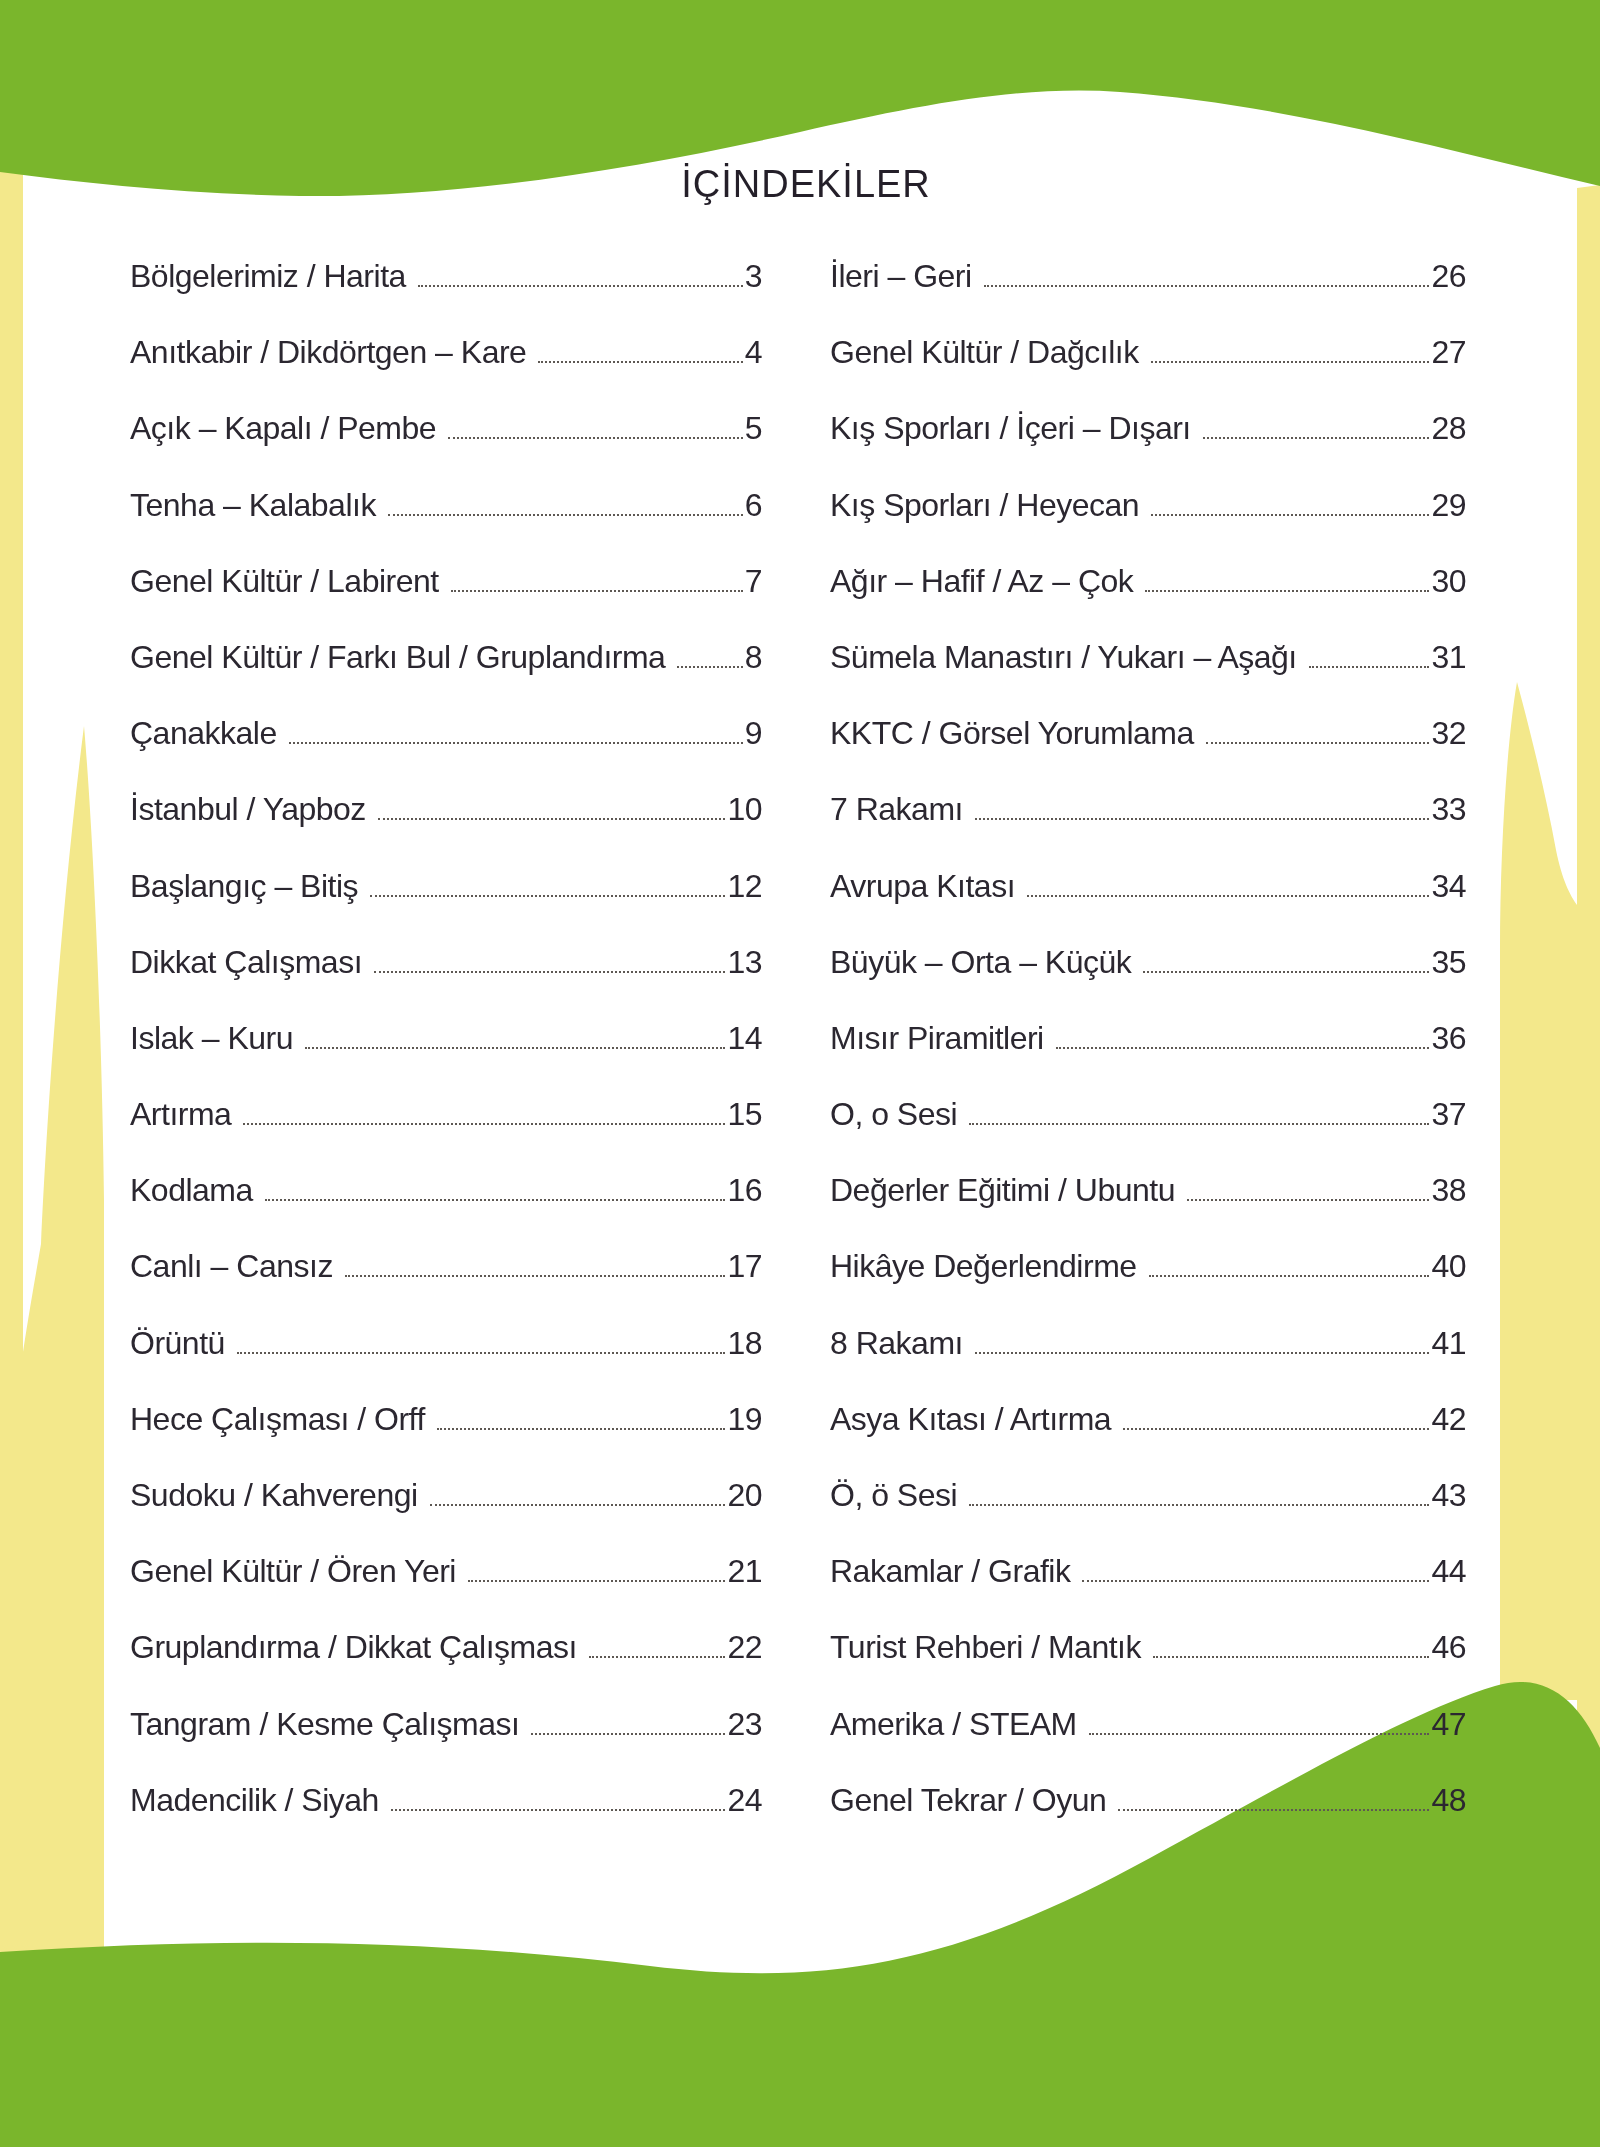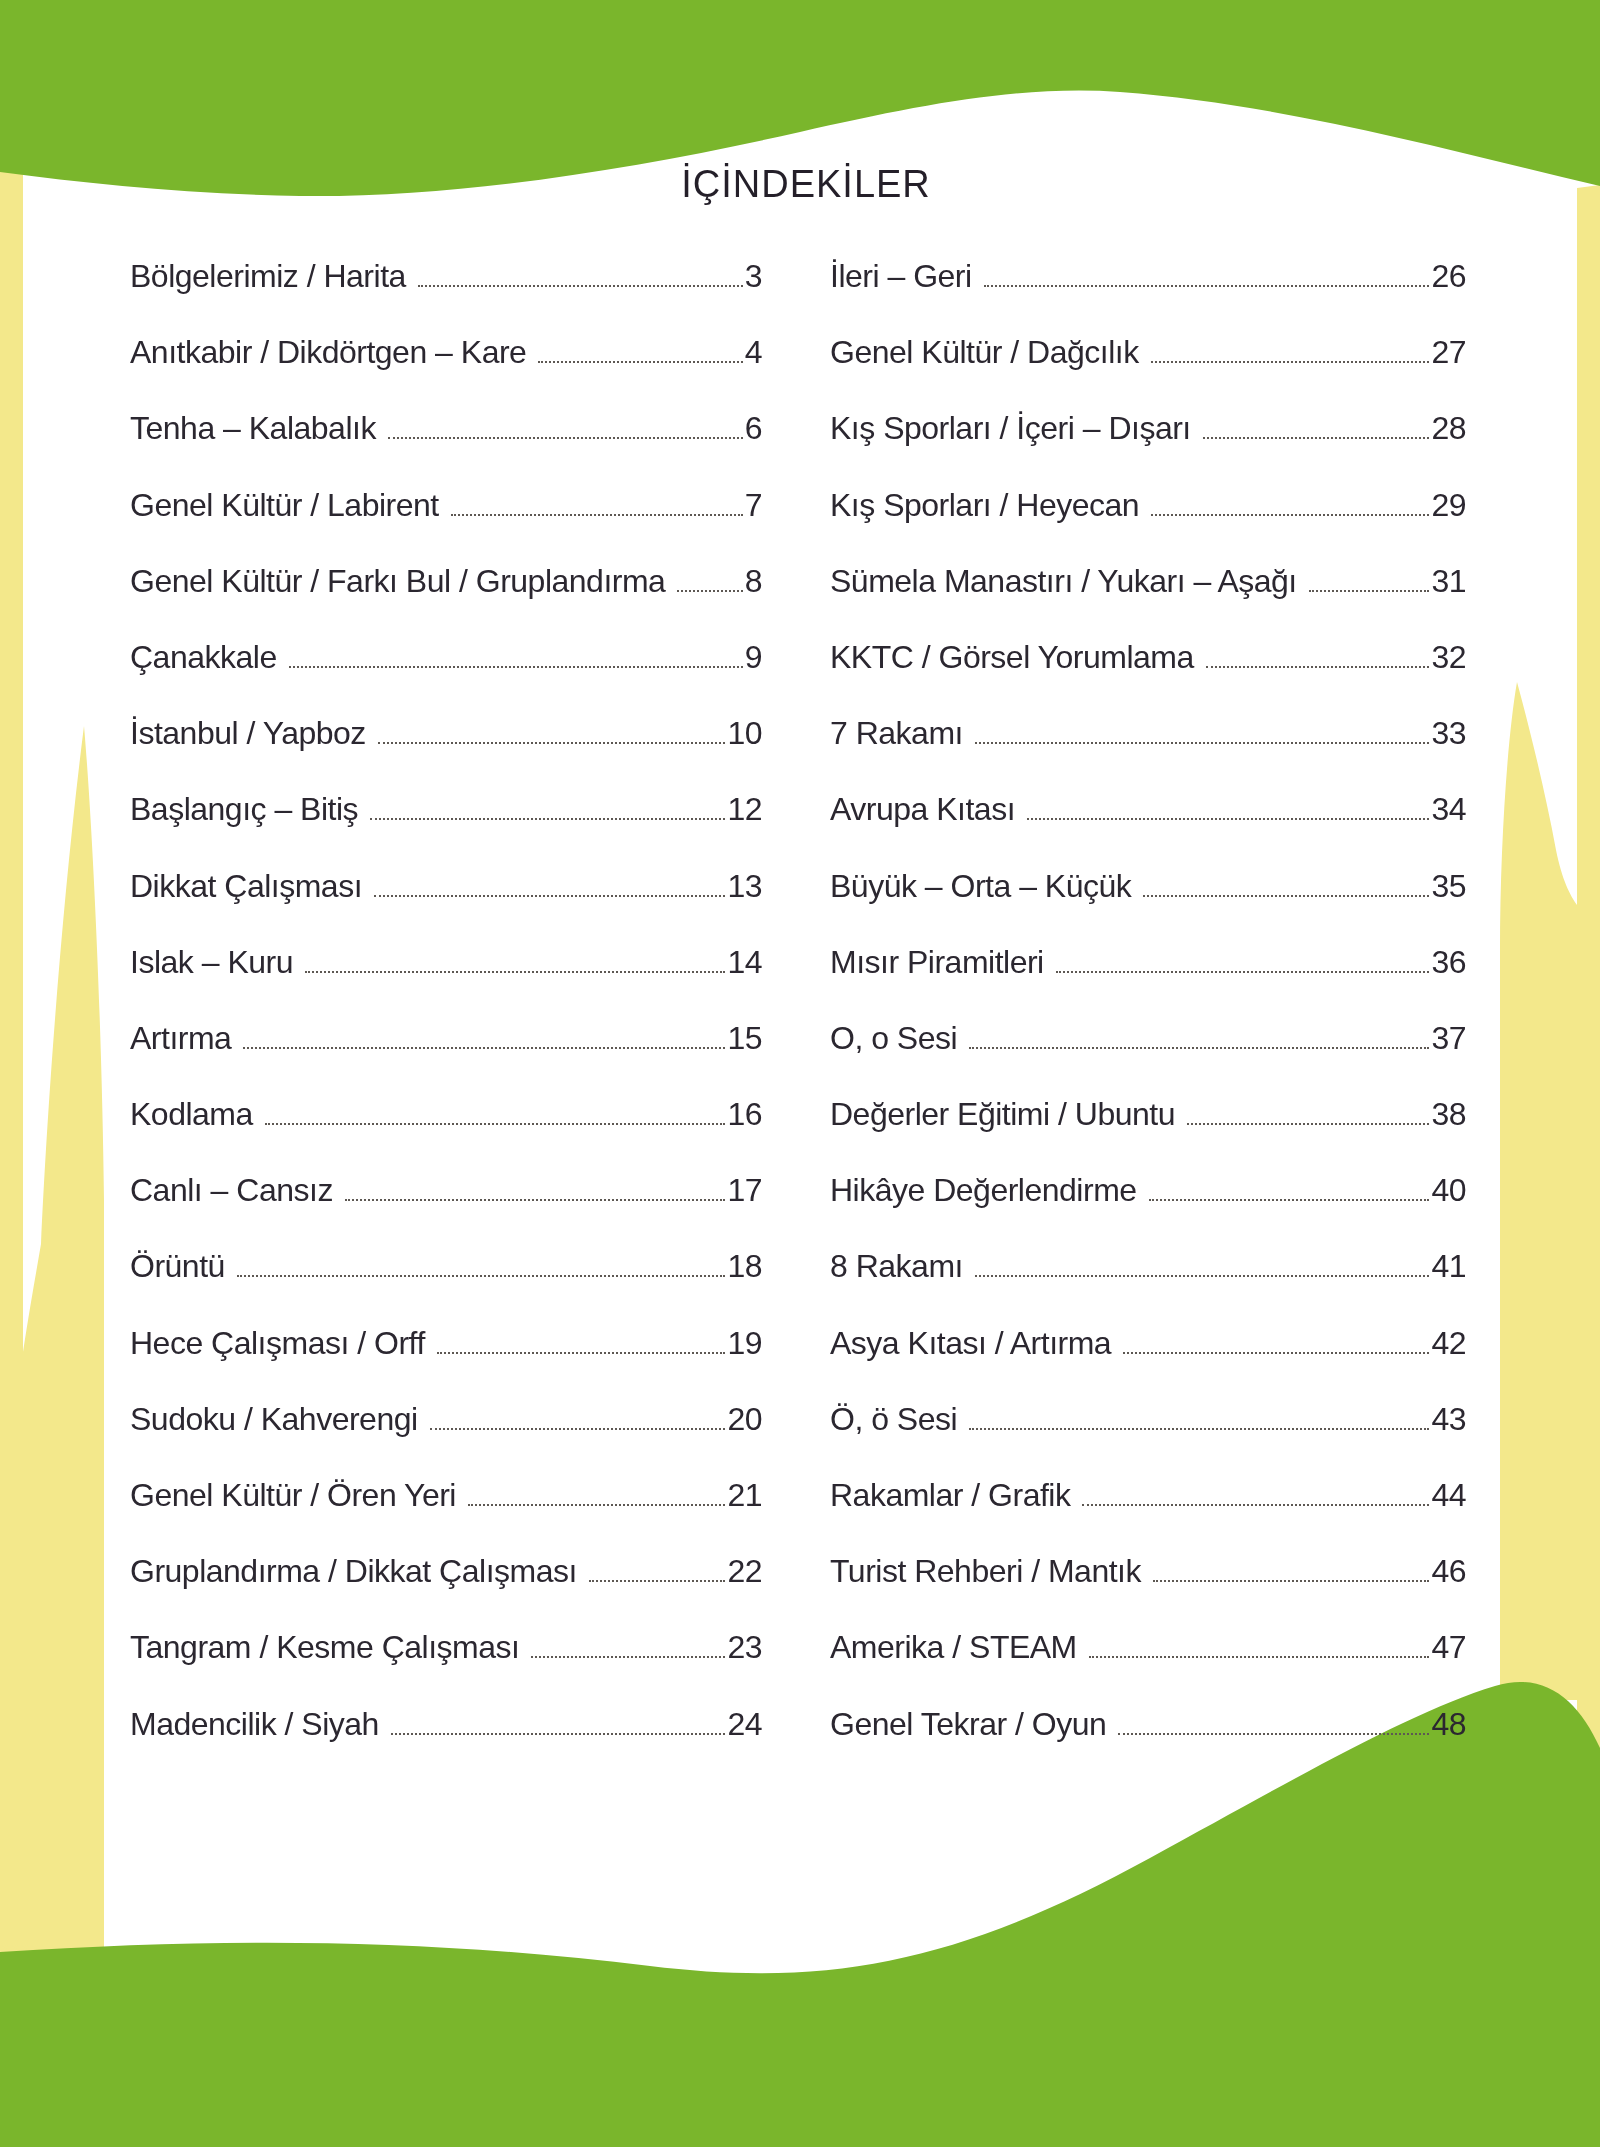--- a/index.html
+++ b/index.html
@@ -60,20 +60,25 @@
         <span class="leader"></span>
         <span class="pagenum">3</span>
       </div>
 
       <div class="row">
         <span class="label">Anıtkabir / Dikdörtgen – Kare</span>
         <span class="leader"></span>
         <span class="pagenum">4</span>
       </div>
 
+      <div class="row">
+        <span class="label">Açık – Kapalı / Pembe</span>
+        <span class="leader"></span>
+        <span class="pagenum">5</span>
+      </div>
 
       <div class="row">
         <span class="label">Tenha – Kalabalık</span>
         <span class="leader"></span>
         <span class="pagenum">6</span>
       </div>
 
       <div class="row">
         <span class="label">Genel Kültür / Labirent</span>
         <span class="leader"></span>
@@ -197,20 +202,25 @@
         <span class="leader"></span>
         <span class="pagenum">28</span>
       </div>
 
       <div class="row">
         <span class="label">Kış Sporları / Heyecan</span>
         <span class="leader"></span>
         <span class="pagenum">29</span>
       </div>
 
+      <div class="row">
+        <span class="label">Ağır – Hafif / Az – Çok</span>
+        <span class="leader"></span>
+        <span class="pagenum">30</span>
+      </div>
 
       <div class="row">
         <span class="label">Sümela Manastırı / Yukarı – Aşağı</span>
         <span class="leader"></span>
         <span class="pagenum">31</span>
       </div>
 
       <div class="row">
         <span class="label">KKTC / Görsel Yorumlama</span>
         <span class="leader"></span>

